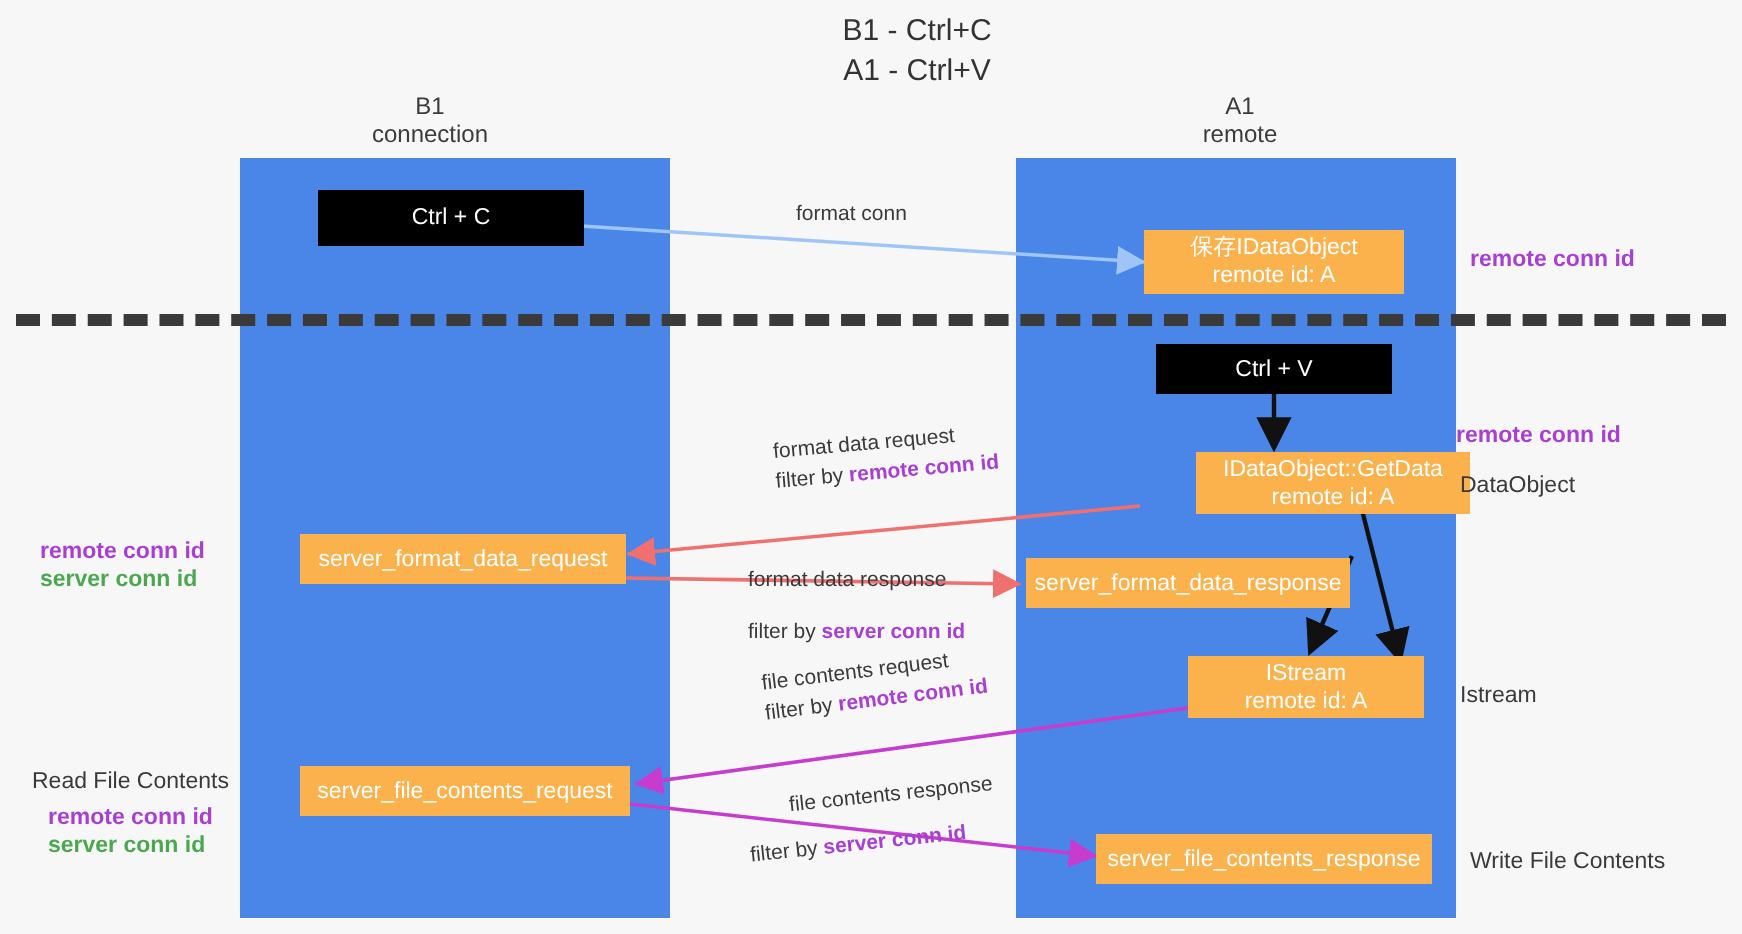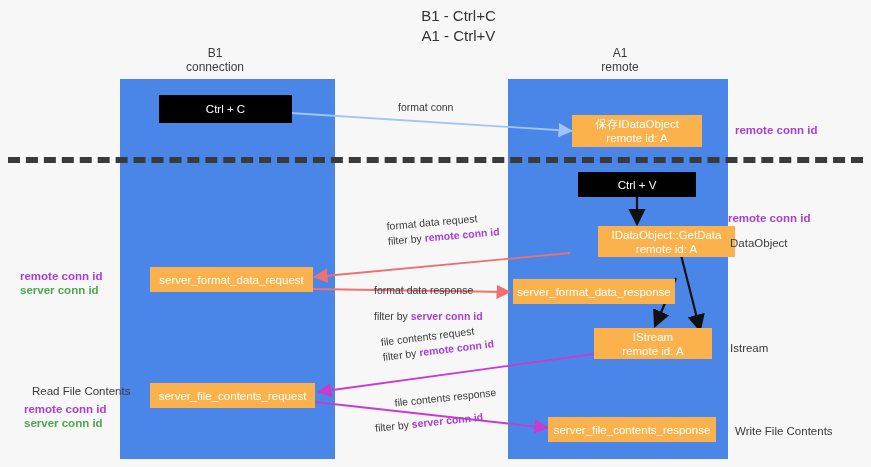--- a/index.html
+++ b/index.html
@@ -167,17 +167,17 @@
 
   <div class="abs ann ann-dark" style="left:730px;top:236px;">DataObject</div>
 
   <div class="abs ann ann-dark" style="left:730px;top:341px;">Istream</div>
 
   <div class="abs ann ann-dark" style="left:735px;top:424px;">Write File Contents</div>
 
   <div class="abs ann purple" style="left:20px;top:269px;">remote conn id</div>
   <div class="abs ann green-txt" style="left:20px;top:283px;">server conn id</div>
 
-  <div class="abs ann ann-dark" style="left:32px;top:384px;">Read File Contents</div>
+  <div class="abs ann ann-dark" style="left:16px;top:384px;">Read File Contents</div>
   <div class="abs ann purple" style="left:24px;top:402px;">remote conn id</div>
   <div class="abs ann green-txt" style="left:24px;top:416px;">server conn id</div>
 
 </div>
 
 </body></html>

